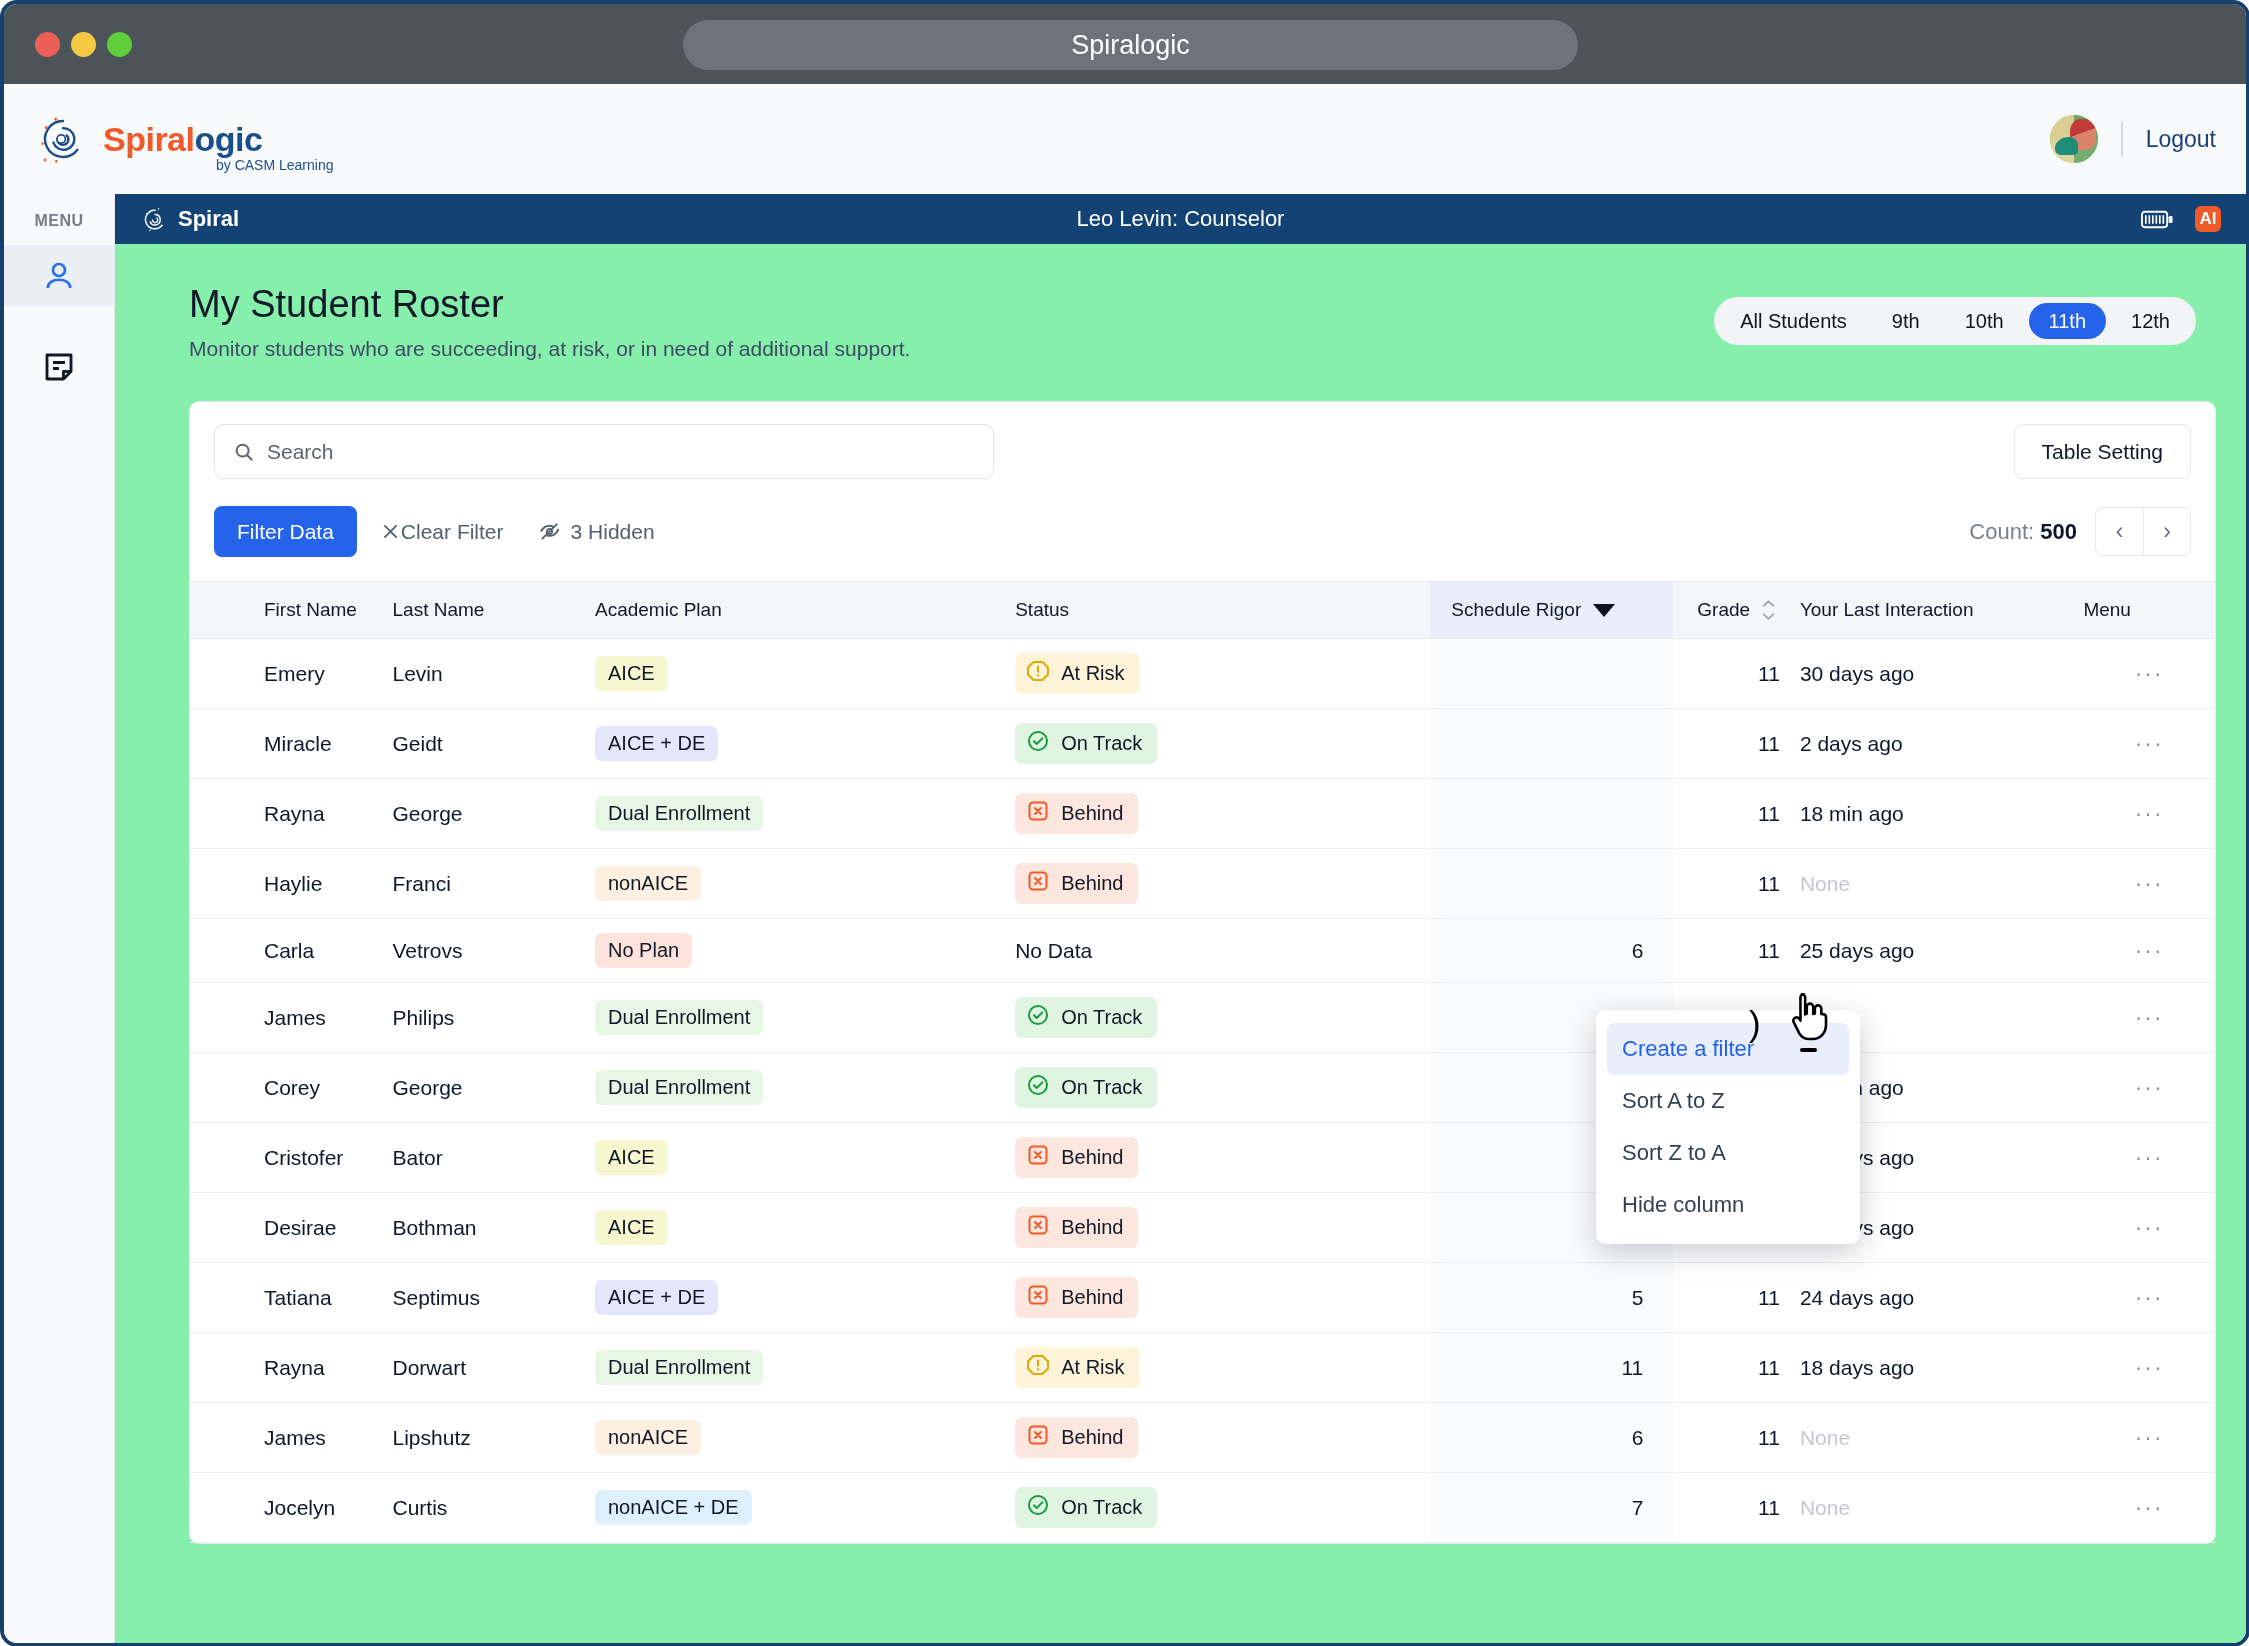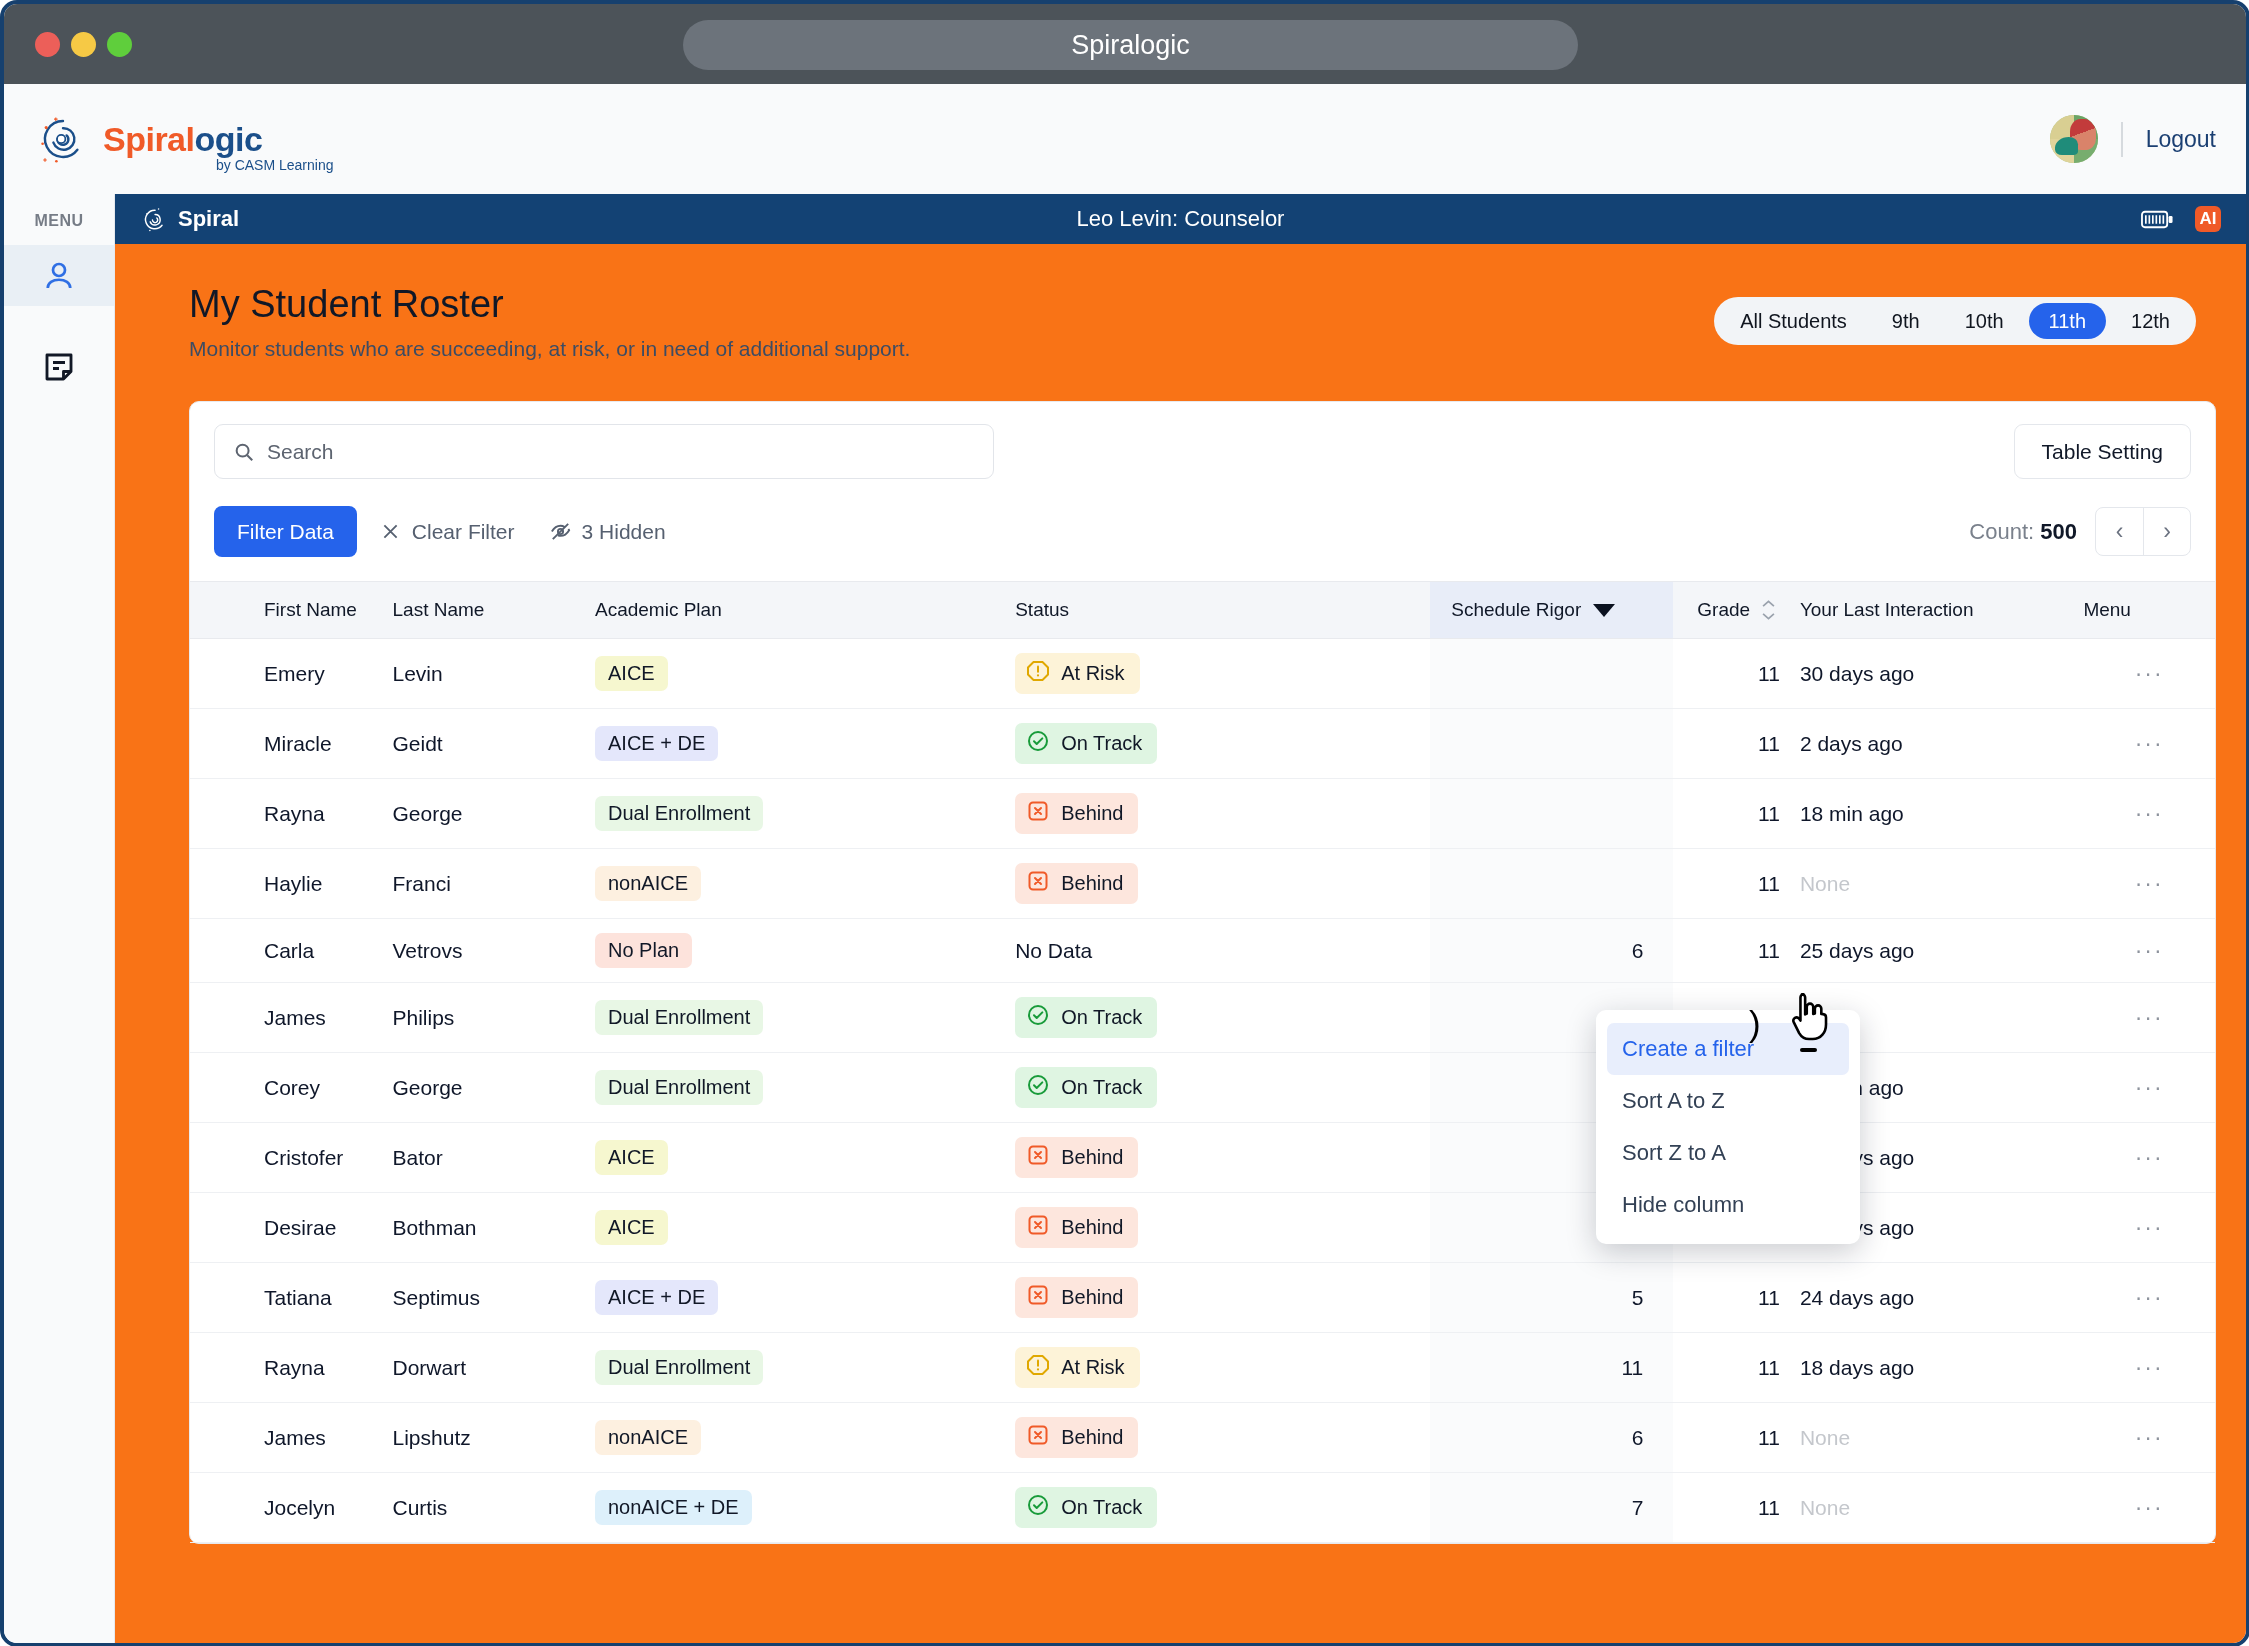--- a/index.html
+++ b/index.html
@@ -138,21 +138,21 @@
   .blue-bar-right { margin-left: auto; display: flex; align-items: center; gap: 21px; z-index: 2; }
   .ai-chip {
     width: 26px; height: 26px; border-radius: 6px;
     background: #f05a28; color: #fff;
     display:flex; align-items:center; justify-content:center;
     font-size: 17px; font-weight: 600;
   }
 
   .content {
     flex: 1;
-    background: #f97316;
+    background: #86efac;
     padding: 0 0 0 0;
     position: relative;
     overflow: hidden;
   }
 
   .page-head {
     display: flex; align-items: flex-start;
     padding: 39px 50px 0 74px;
   }
   .page-title { font-size: 38px; color: #111827; font-weight: 400; }
@@ -204,21 +204,21 @@
 
   .toolbar-row2 { display: flex; align-items: center; margin-top: 27px; }
   .filter-btn {
     background: #2563eb; color: #fff;
     height: 51px; padding: 0 23px;
     border-radius: 8px;
     display: flex; align-items: center;
     font-size: 21px; cursor: pointer;
   }
   .clear-filter {
-    display: flex; align-items: center; gap: 11px;
+    display: flex; align-items: center; gap: 0;
     margin-left: 23px;
     font-size: 21px; color: #566070; cursor: pointer;
   }
   .hidden-count {
     display: flex; align-items: center; gap: 10px;
     margin-left: 34px;
     font-size: 21px; color: #566070; cursor: pointer;
   }
   .count-wrap { margin-left: auto; display: flex; align-items: center; gap: 18px; }
   .count-text { font-size: 22px; color: #7a818c; }

